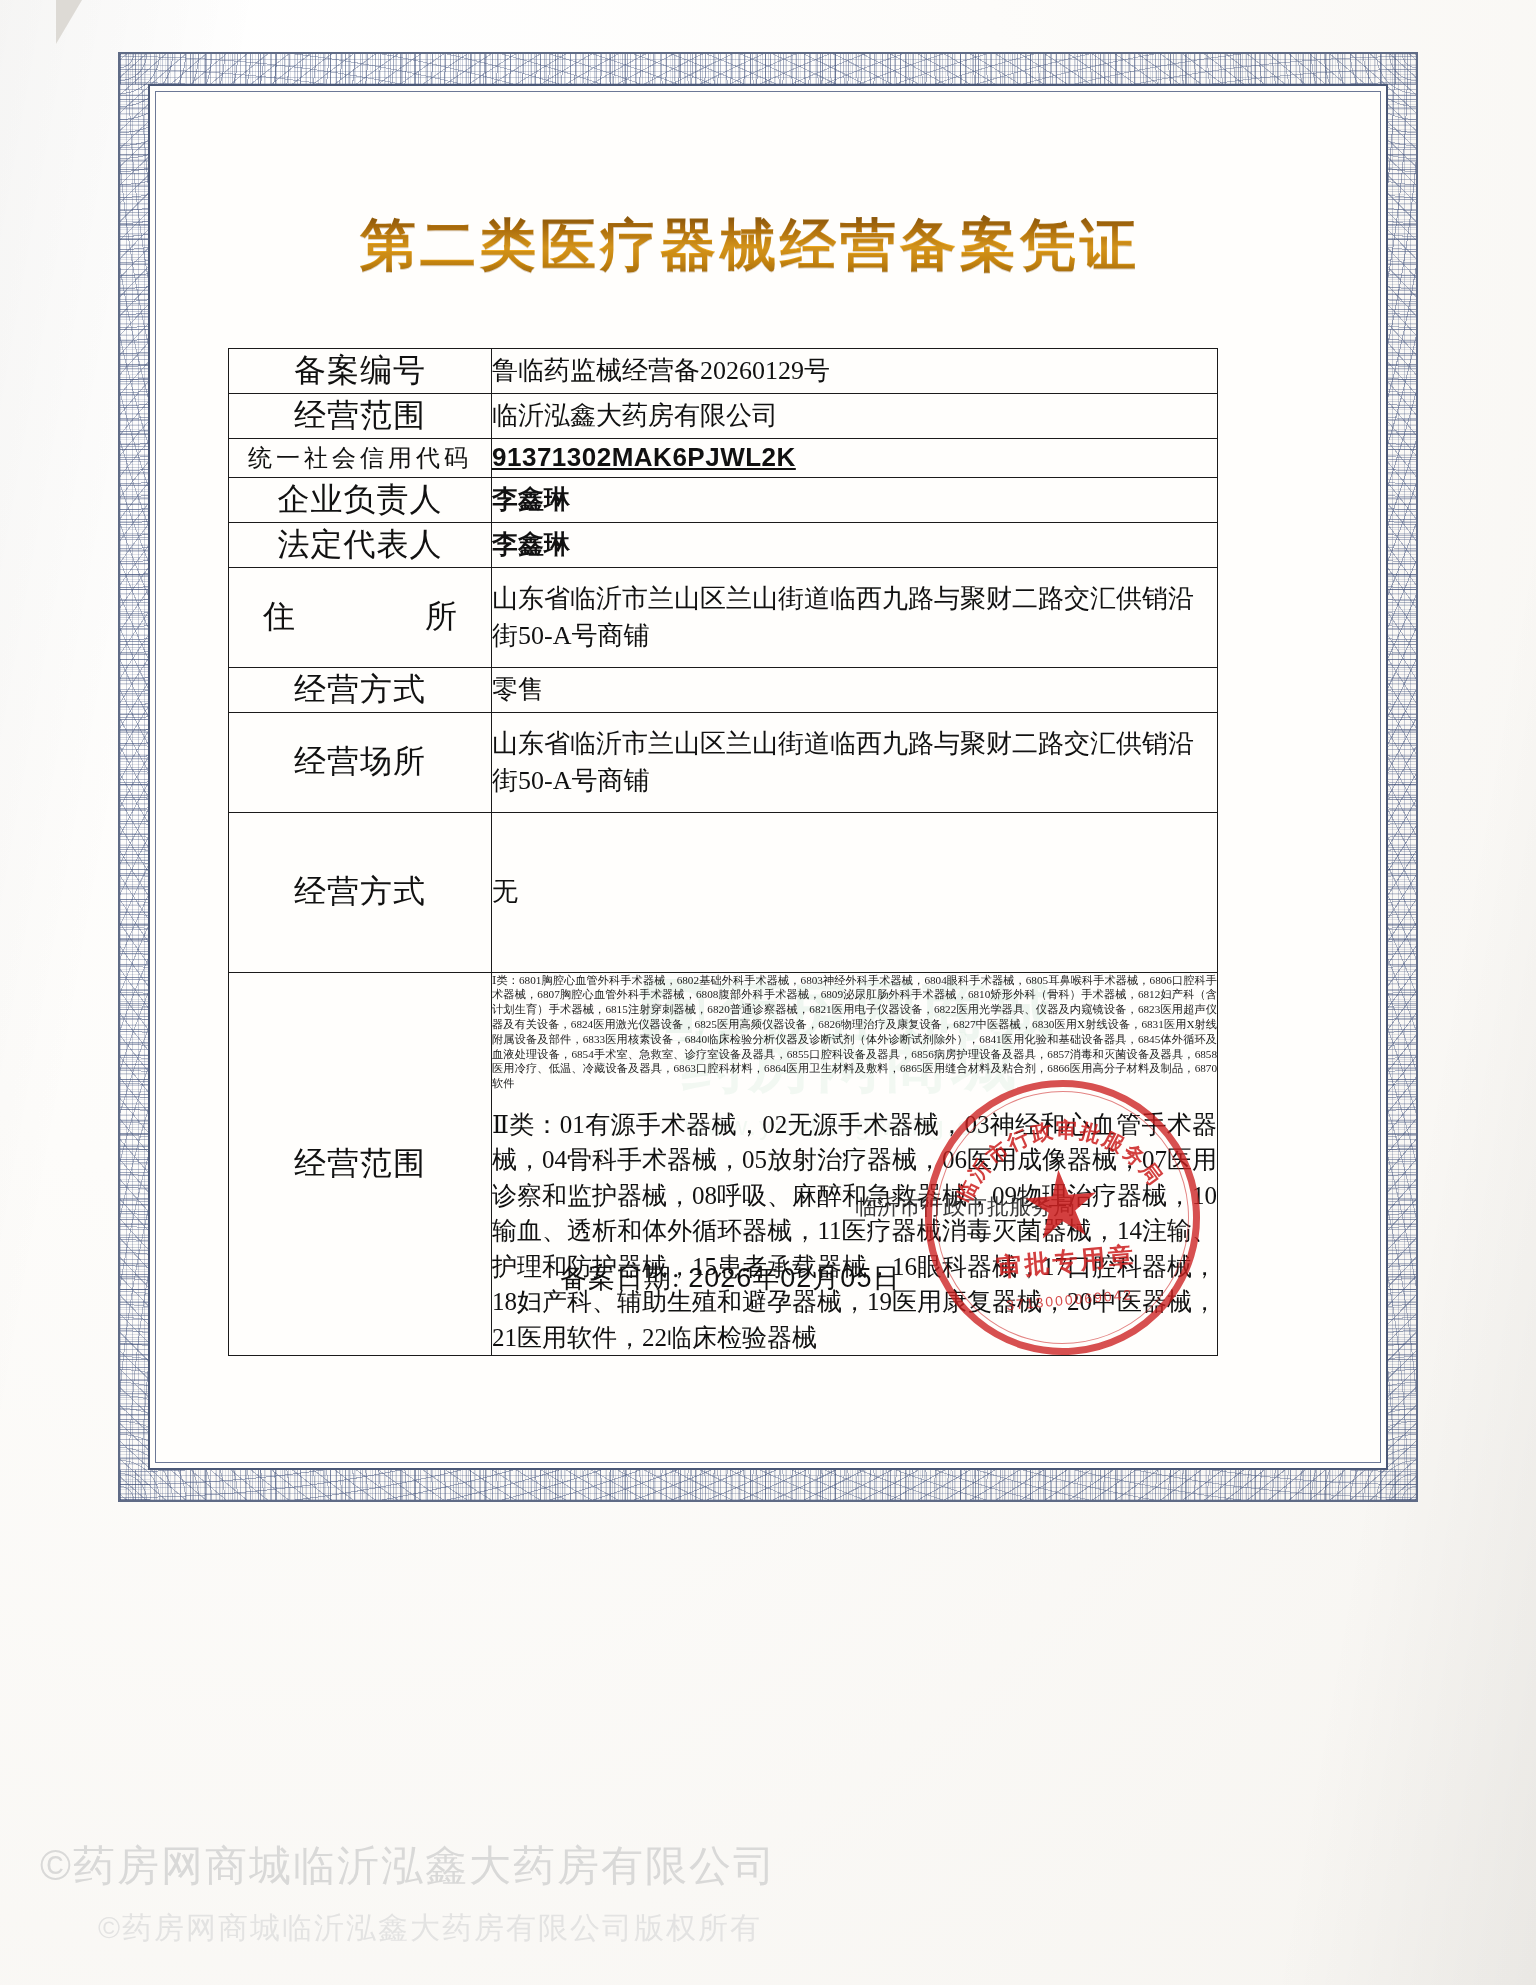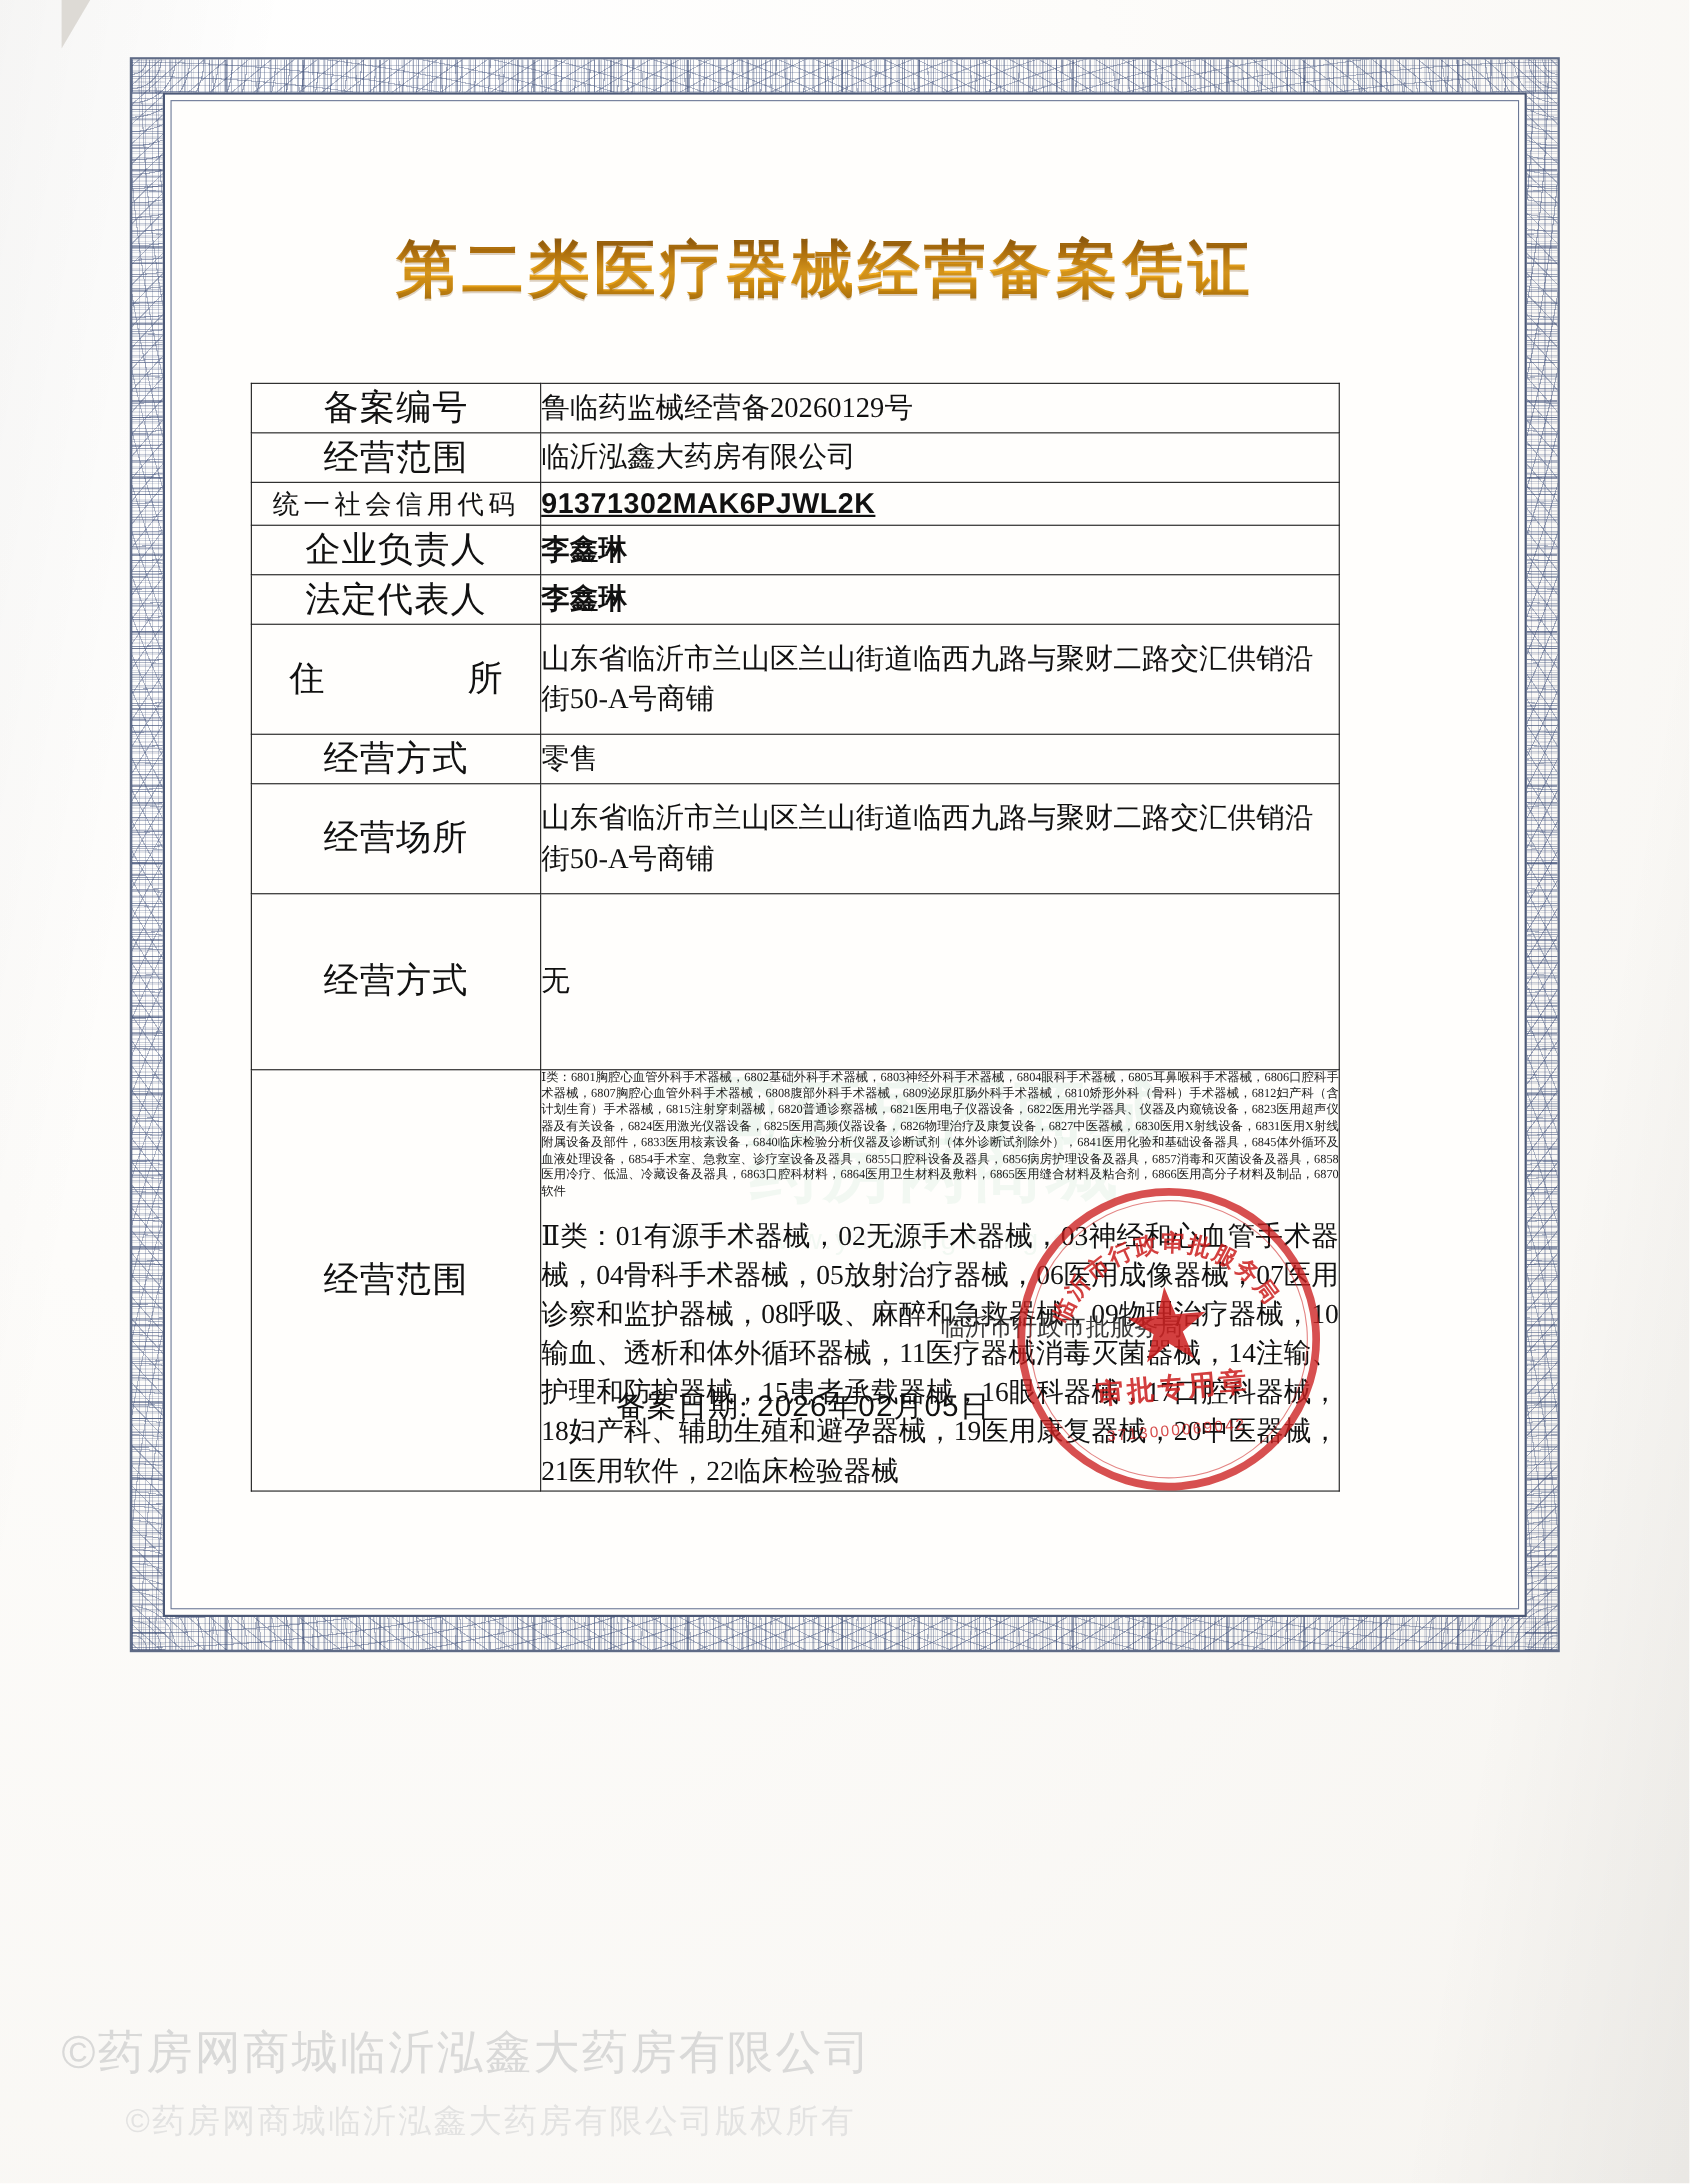--- a/index.html
+++ b/index.html
@@ -204,21 +204,20 @@
   }
   #seal svg{position:absolute;inset:0;width:100%;height:100%;overflow:visible;}
   #seal svg text{fill:#cc1f1f;font-size:21px;font-weight:700;letter-spacing:2px;
                  font-family:"Liberation Serif","DejaVu Serif",serif;opacity:.85;}
 
   
   #bottom-wm{
     position:absolute;left:40px;top:1838px;width:1456px;
     color:#c9c9c9;opacity:.75;
     font-family:"Liberation Sans",sans-serif;
-    margin-left:16px;
   }
   #bottom-wm .l1{font-size:42px;letter-spacing:2px;color:#cfcfcf;}
   #bottom-wm .l2{font-size:30px;letter-spacing:2px;color:#dcdcdc;margin-top:14px;margin-left:58px;}
 </style>
 </head>
 <body>
 
 <div id="paper">
 
   <div id="dogear"></div>

